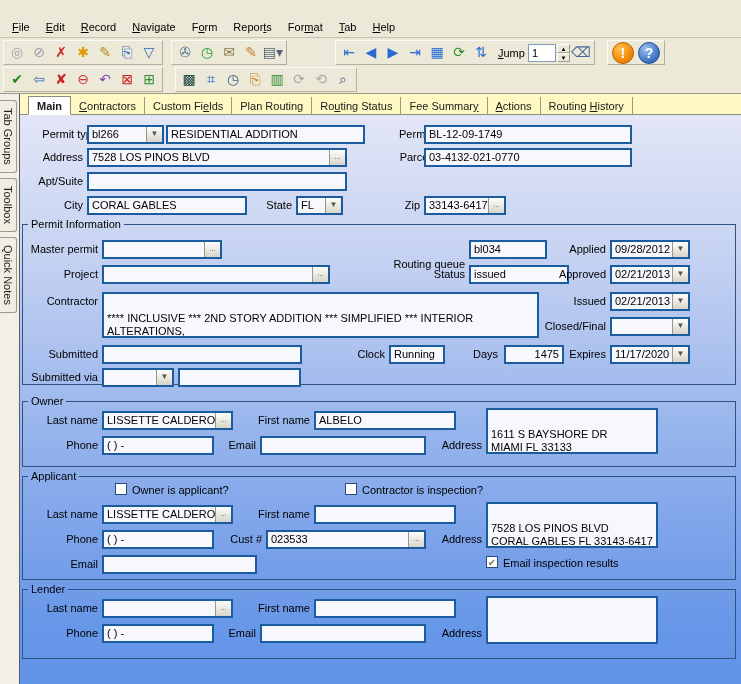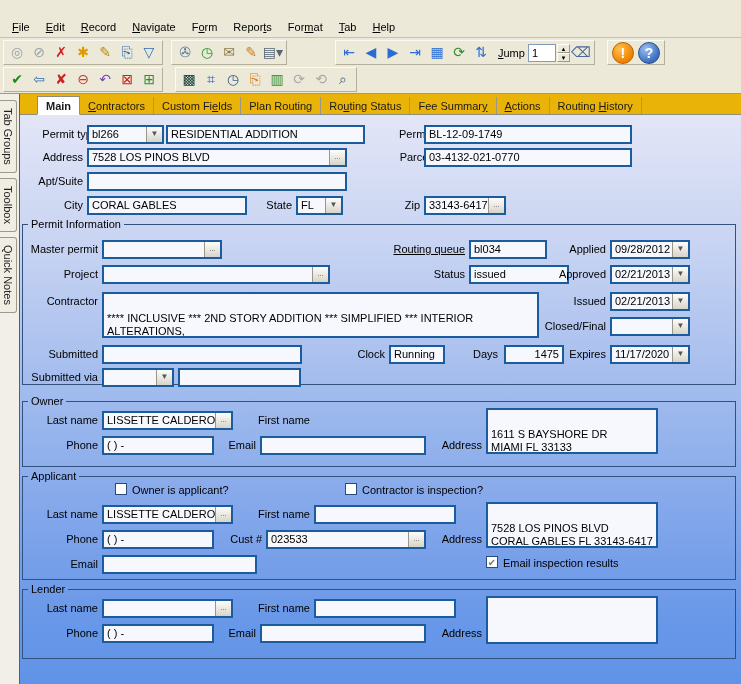--- a/index.html
+++ b/index.html
@@ -29,22 +29,22 @@
   .round-btn { width:22px; height:22px; border-radius:50%; color:#fff; font-weight:bold;
     text-align:center; line-height:21px; font-size:14px; margin:0 2px; cursor:default; }
   .alert-btn { background:radial-gradient(circle at 35% 30%, #ffc24d, #f08000 70%); border:1px solid #b86400; }
   .help-btn  { background:radial-gradient(circle at 35% 30%, #9cc0f0, #3a6ebf 70%); border:1px solid #24508f; }
   
   .main { display:flex; height:606px; }
   .side-col { width:20px; background:#f1efe7; border-right:1px solid #5a5e63; padding-top:6px; }
   .side-tab { writing-mode:vertical-rl; background:#f0ede2; border:1px solid #9c9a8a; border-left:none;
     border-radius:0 3px 3px 0; padding:7px 2px; margin-bottom:5px; font-size:11px; color:#222; cursor:default; }
   .content-col { flex:1; display:flex; flex-direction:column; }
-  .tabstrip { height:21px; background:#eab308; border-bottom:1px solid #8e8c7a;
-    display:flex; align-items:flex-end; padding-left:17px; }
+  .tabstrip { height:21px; background:#fef9c3; border-bottom:1px solid #8e8c7a;
+    display:flex; align-items:flex-end; padding-left:8px; }
   .tab { padding:3px 8px 2px 8px; border-right:1px solid #9a9888; cursor:default; color:#1a1a1a; }
   .tab u { text-decoration:underline; }
   .tab.active { background:#fff; border:1px solid #8e8c7a; border-bottom:1px solid #fff;
     font-weight:bold; margin-bottom:-1px; }
   
   .form-area { position:relative; flex:1; border-bottom:3px solid #1758a8;
     background:linear-gradient(180deg,#e3e6f7 0%,#d9dff5 8%,#c8d4f2 22%,#b0c4ef 38%,
       #9ab7ed 52%,#86a9eb 66%,#759ee9 78%,#6797e8 88%,#5f92e7 100%); }
   .lbl { position:absolute; height:19px; line-height:19px; text-align:right; white-space:nowrap; }
   .fld { position:absolute; height:19px; line-height:15px; background:#f6f8fe;
@@ -199,21 +199,21 @@
 
       <fieldset style="left:2px;top:103px;width:714px;height:167px;">
         <legend>Permit Information</legend>
       </fieldset>
 
       <span class="lbl" style="left:0;width:78px;top:125px;">Master permit</span>
       <div class="fld has-btn" style="left:82px;top:125px;width:120px;">
         <span></span>
         <span class="fld-btn">...</span>
       </div>
-      <span class="lbl" style="left:360px;width:85px;top:125px;text-decoration:underline;">Routing queue</span>
+      <span class="lbl" style="left:360px;width:85px;top:140px;">Routing queue</span>
       <div class="fld" style="left:449px;top:125px;width:78px;">bl034</div>
       <span class="lbl" style="left:520px;width:66px;top:125px;">Applied</span>
       <div class="fld has-btn" style="left:590px;top:125px;width:80px;">
         <span>09/28/2012</span>
         <span class="fld-btn">▼</span>
       </div>
 
       <span class="lbl" style="left:0;width:78px;top:150px;">Project</span>
       <div class="fld has-btn" style="left:82px;top:150px;width:228px;">
         <span></span>
@@ -261,20 +261,21 @@
 
       <fieldset style="left:2px;top:280px;width:714px;height:72px;">
         <legend>Owner</legend>
       </fieldset>
       <span class="lbl" style="left:0;width:78px;top:296px;">Last name</span>
       <div class="fld has-btn" style="left:82px;top:296px;width:131px;">
         <span>LISSETTE CALDERON &amp; GAB</span>
         <span class="fld-btn">...</span>
       </div>
       <span class="lbl" style="left:218px;width:72px;top:296px;">First name</span>
+      <div class="fld" style="left:294px;top:296px;width:142px;">ALBELO</div>
       <div class="fld ml" style="left:466px;top:293px;width:172px;height:46px;">1611 S BAYSHORE DR<br>MIAMI  FL 33133</div>
       <span class="lbl" style="left:0;width:78px;top:321px;">Phone</span>
       <div class="fld" style="left:82px;top:321px;width:112px;">( )  -</div>
       <span class="lbl" style="left:198px;width:38px;top:321px;">Email</span>
       <div class="fld" style="left:240px;top:321px;width:166px;"></div>
       <span class="lbl" style="left:418px;width:44px;top:321px;">Address</span>
 
       <fieldset style="left:2px;top:355px;width:714px;height:110px;">
         <legend>Applicant</legend>
       </fieldset>

